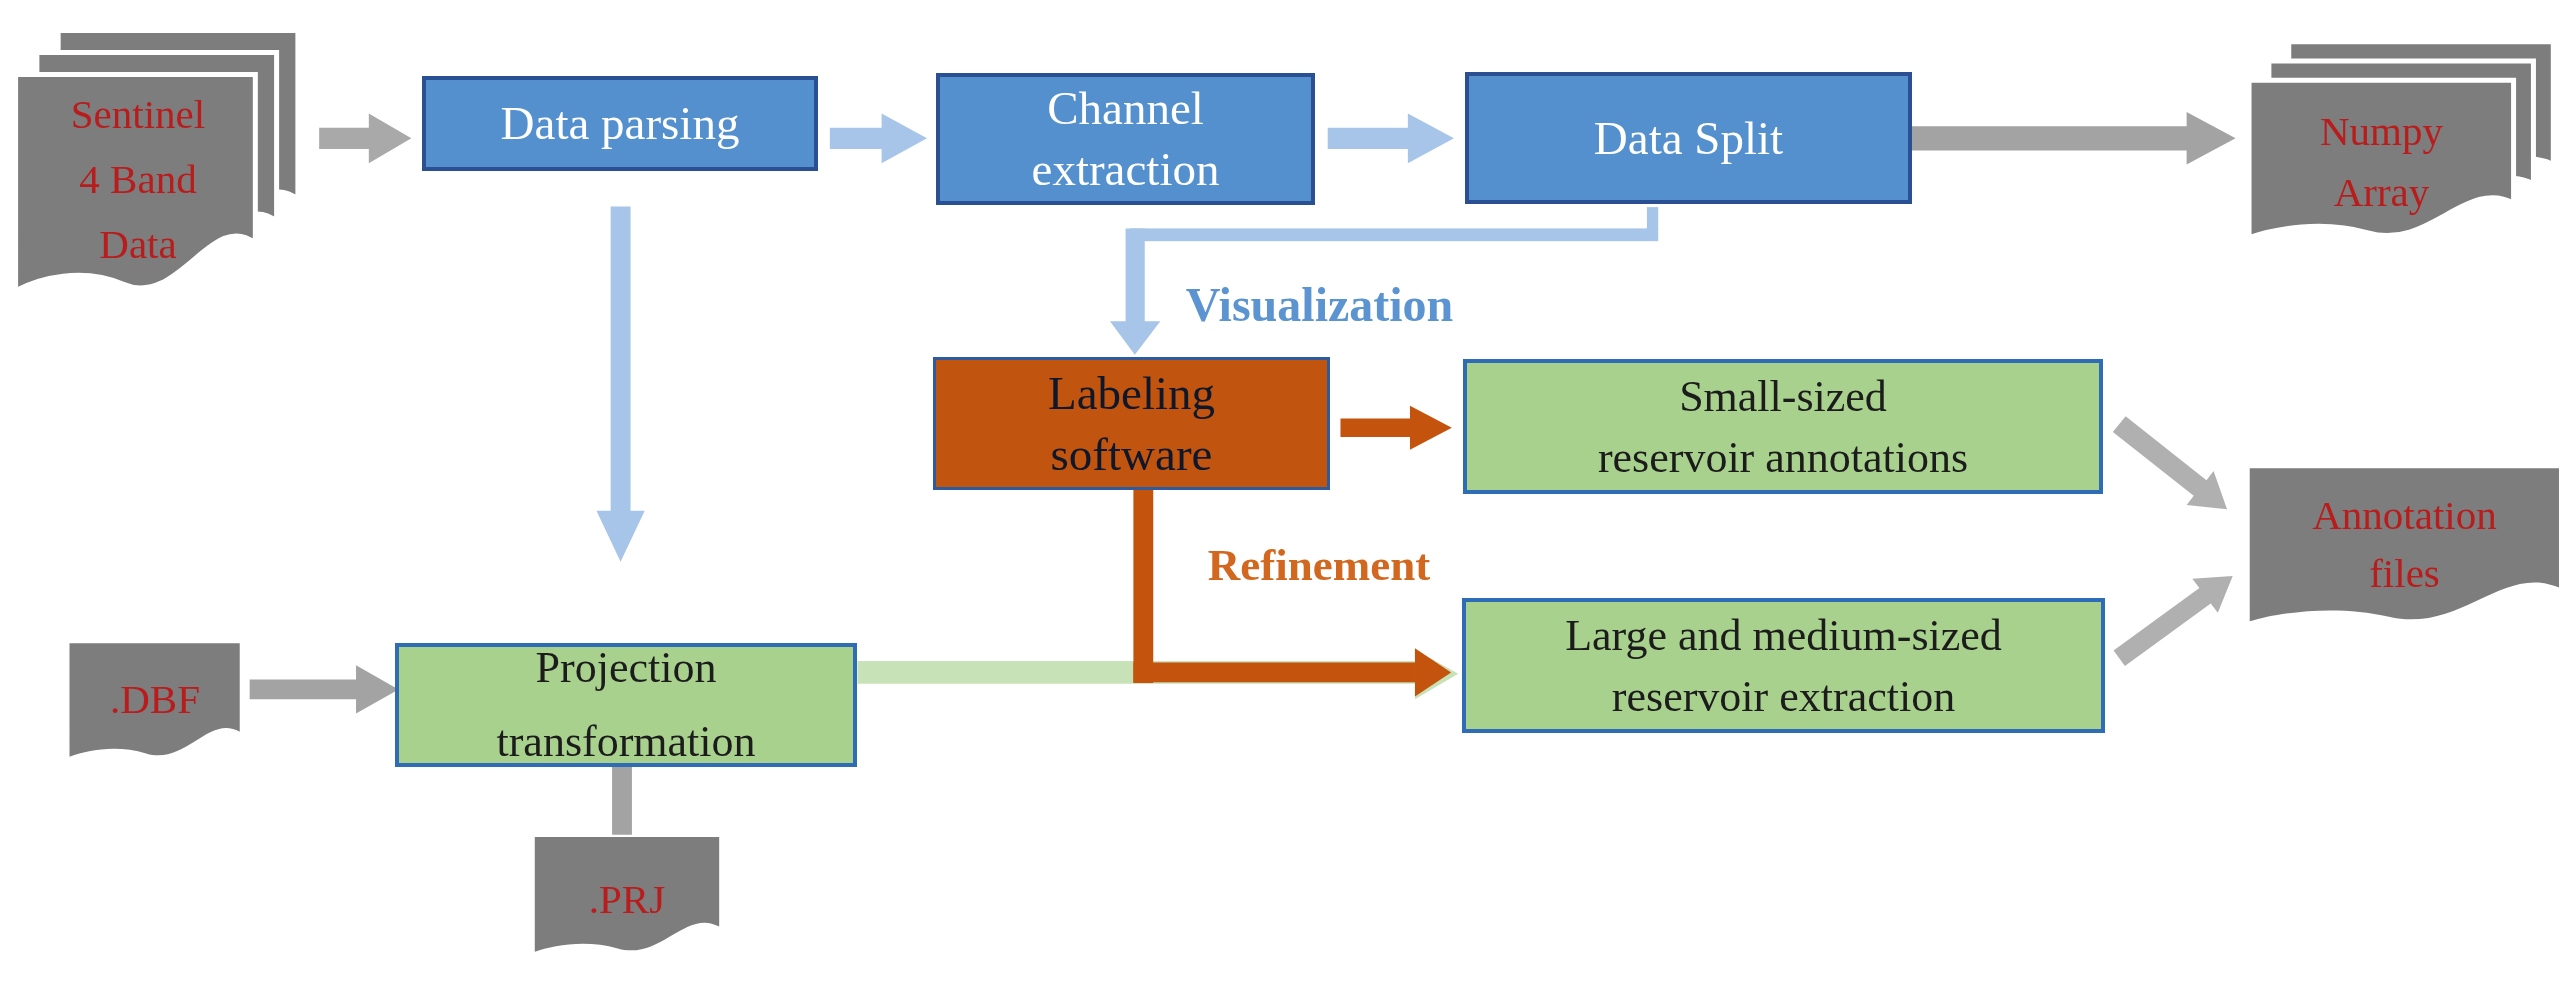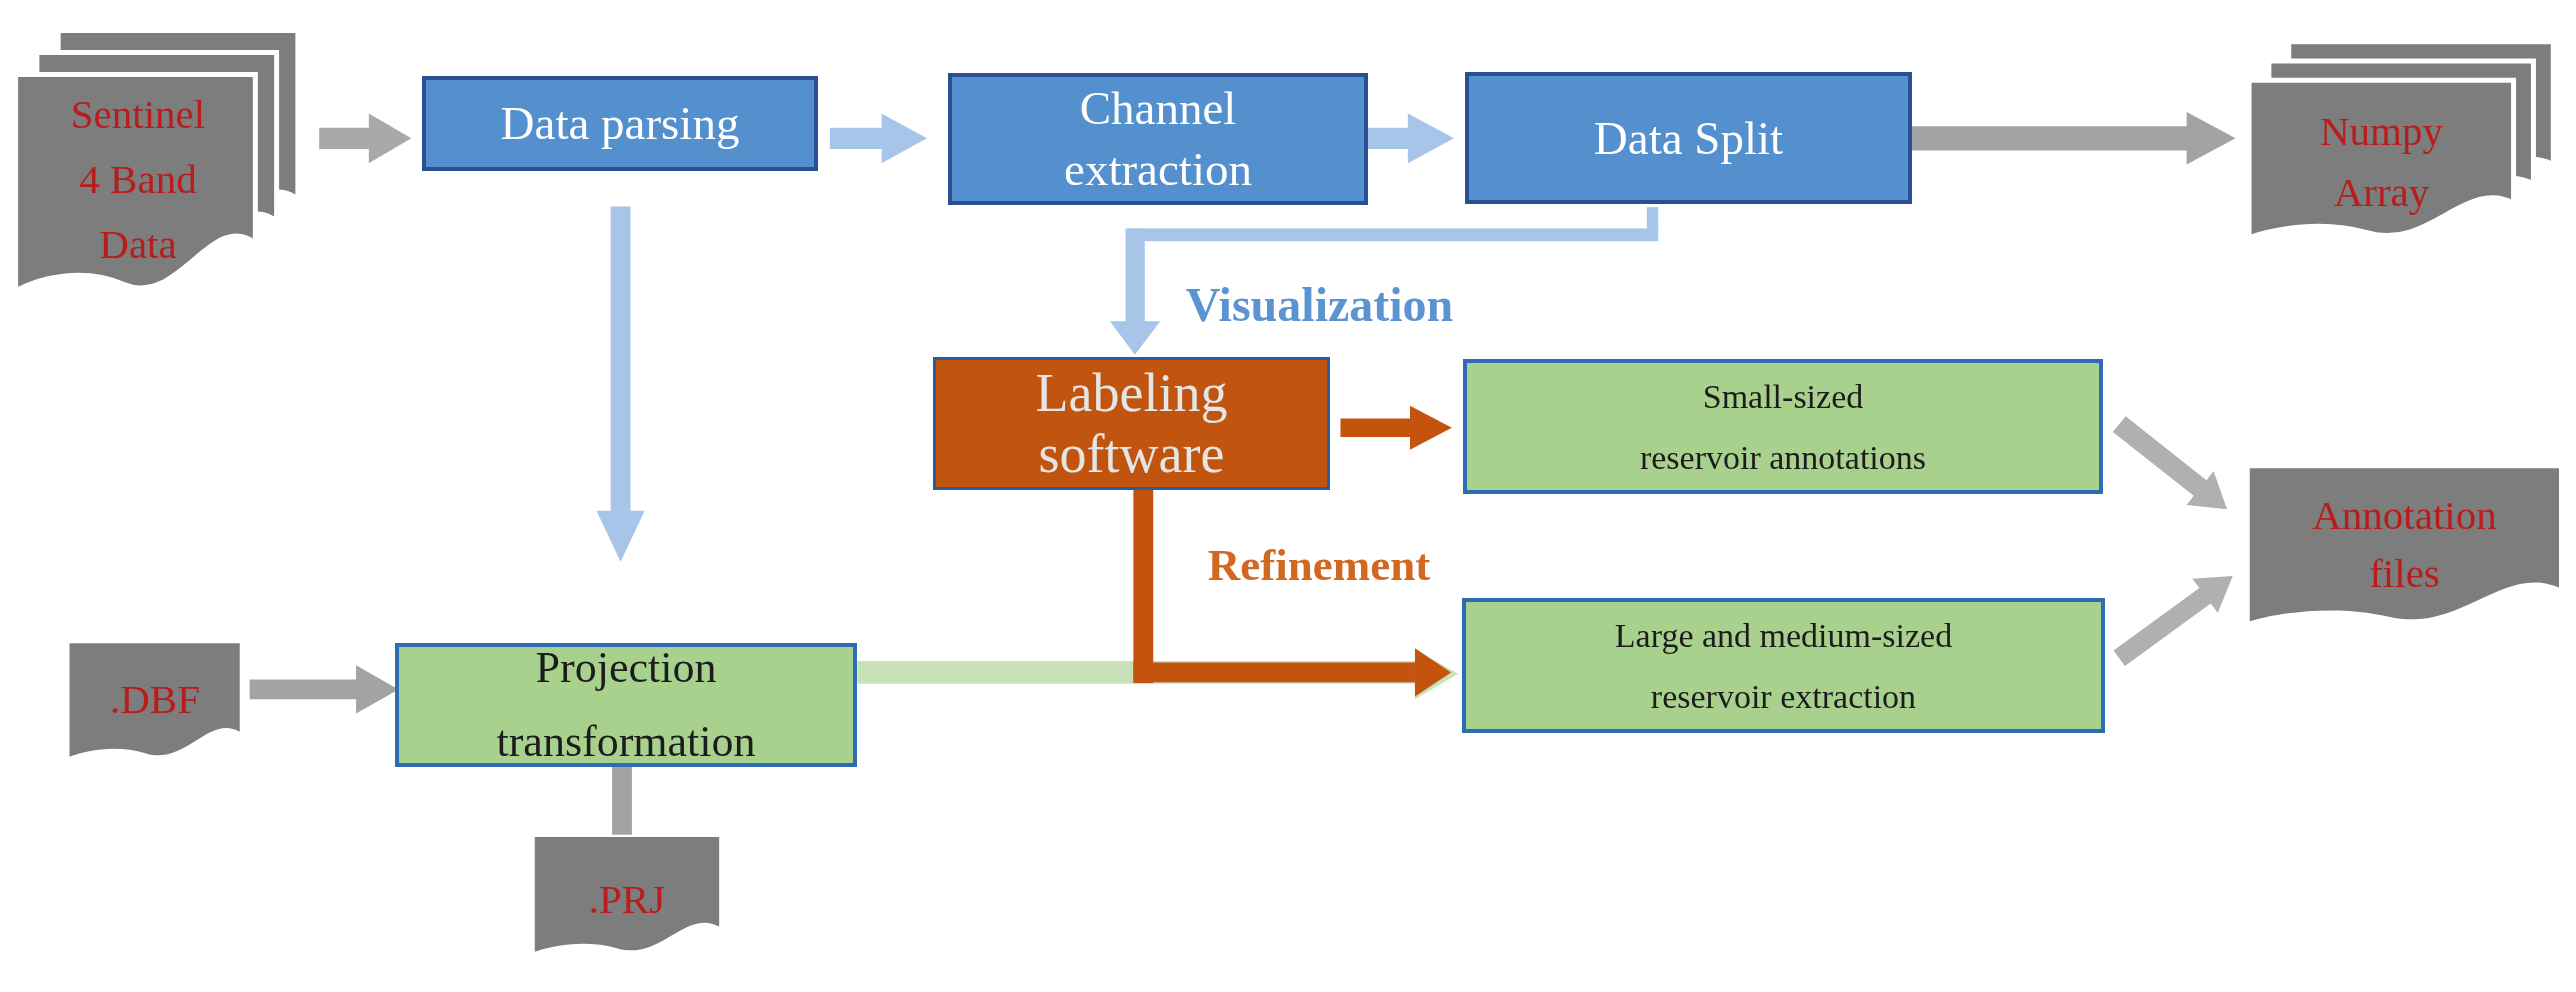--- a/index.html
+++ b/index.html
@@ -20,28 +20,28 @@
   }
   .box-blue{
     background:#5390cd;
     border:4.3px solid #2a4f93;
     color:#ffffff;
     font-size:47px;line-height:61px;
   }
   .box-orange{
     background:#c1540e;
     border:3.5px solid #2e5b9e;
-    color:#e5e5e5;
-    font-size:54px;line-height:61px;
+    color:#0f172a;
+    font-size:47px;line-height:61px;
   }
   .box-green{
     background:#a9d18e;
     border:4.3px solid #2e6cb5;
     color:#1c1c1c;
-    font-size:34px;line-height:61px;
+    font-size:44px;line-height:61px;
   }
   .doclabel{
     position:absolute;
     color:#b91c1c;
     text-align:center;
     white-space:pre-line;
     font-size:41px;line-height:65px;
   }
   .edgelabel{
     position:absolute;
@@ -97,21 +97,21 @@
     <polygon fill="#c8e2b8" points="1995,916 2056,950 1995,986"></polygon>
 
     <polygon fill="#c4540d" points="1890,590 1988,590 1988,572 2047,603 1988,634 1988,616 1890,616"></polygon>
     <rect fill="#c4540d" x="1598" y="690" width="28" height="273"></rect>
     <rect fill="#c4540d" x="1598" y="934" width="397" height="28"></rect>
     <polygon fill="#c4540d" points="1995,914 2046,948 1995,982"></polygon>
   </svg>
 
   <div class="box box-blue" style="left:422px;top:76px;width:396px;height:95px;">Data parsing</div>
 
-  <div class="box box-blue" style="left:936px;top:73px;width:420px;height:132px;margin-left:12px;">Channel
+  <div class="box box-blue" style="left:936px;top:73px;width:379px;height:132px;">Channel
 extraction</div>
 
   <div class="box box-blue" style="left:1465px;top:72px;width:447px;height:132px;">Data Split</div>
 
   <div class="box box-orange" style="left:933px;top:357px;width:397px;height:133px;">Labeling
 software</div>
 
   <div class="box box-green" style="left:1463px;top:359px;width:640px;height:135px;">Small-sized
 reservoir annotations</div>
 

